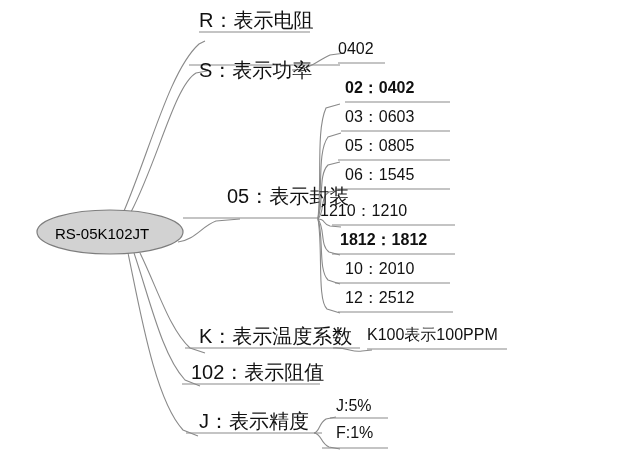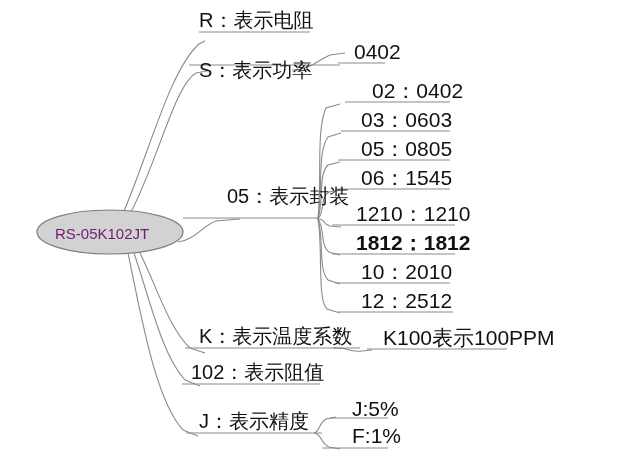--- a/index.html
+++ b/index.html
@@ -40,27 +40,26 @@
   .node-label {
     position: absolute;
     white-space: nowrap;
     color: #111111;
     line-height: 1;
   }
   .lvl1 {
     font-size: 20px;
   }
   .lvl2 {
-    font-size: 21px;
-    margin-left: 16px;
+    font-size: 16px;
   }
   .root-label {
     position: absolute;
     white-space: nowrap;
-    color: #701a75;
+    color: #000000;
     font-size: 15px;
     line-height: 1;
   }
 </style>
 </head>
 <body>
 
 <div id="canvas">
 
   <svg id="wires" viewBox="0 0 625 469" xmlns="http://www.w3.org/2000/svg">
@@ -107,25 +106,25 @@
     <ellipse id="root-shape" class="root-ellipse" cx="110" cy="232" rx="73" ry="22"></ellipse>
   </svg>
 
   <div id="root-text" class="root-label" style="left: 55px; top: 226px;">RS-05K102JT</div>
 
   <div id="labels">
       <div class="node-label lvl1" style="left: 199px; top: 10px;">R：表示电阻</div>
       <div class="node-label lvl1" style="left: 199px; top: 60px;">S：表示功率</div>
       <div class="node-label lvl2" style="left: 338px; top: 41px;">0402</div>
       <div class="node-label lvl1" style="left: 227px; top: 186px;">05：表示封装</div>
-      <div class="node-label lvl2" style="left: 356px; top: 80px;">02：0402</div>
+      <div class="node-label lvl2" style="left: 345px; top: 80px; font-weight: bold;">02：0402</div>
       <div class="node-label lvl2" style="left: 345px; top: 109px;">03：0603</div>
       <div class="node-label lvl2" style="left: 345px; top: 138px;">05：0805</div>
       <div class="node-label lvl2" style="left: 345px; top: 167px;">06：1545</div>
-      <div class="node-label lvl2" style="left: 340px; top: 203px;">1210：1210</div>
+      <div class="node-label lvl2" style="left: 320px; top: 203px;">1210：1210</div>
       <div class="node-label lvl2" style="left: 340px; top: 232px; font-weight: bold;">1812：1812</div>
       <div class="node-label lvl2" style="left: 345px; top: 261px;">10：2010</div>
       <div class="node-label lvl2" style="left: 345px; top: 290px;">12：2512</div>
       <div class="node-label lvl1" style="left: 199px; top: 326px;">K：表示温度系数</div>
       <div class="node-label lvl2" style="left: 367px; top: 327px;">K100表示100PPM</div>
       <div class="node-label lvl1" style="left: 191px; top: 362px; text-align: right;">102：表示阻值</div>
       <div class="node-label lvl1" style="left: 199px; top: 411px;">J：表示精度</div>
       <div class="node-label lvl2" style="left: 336px; top: 398px;">J:5%</div>
       <div class="node-label lvl2" style="left: 336px; top: 425px; text-align: right;">F:1%</div>
     </div>

